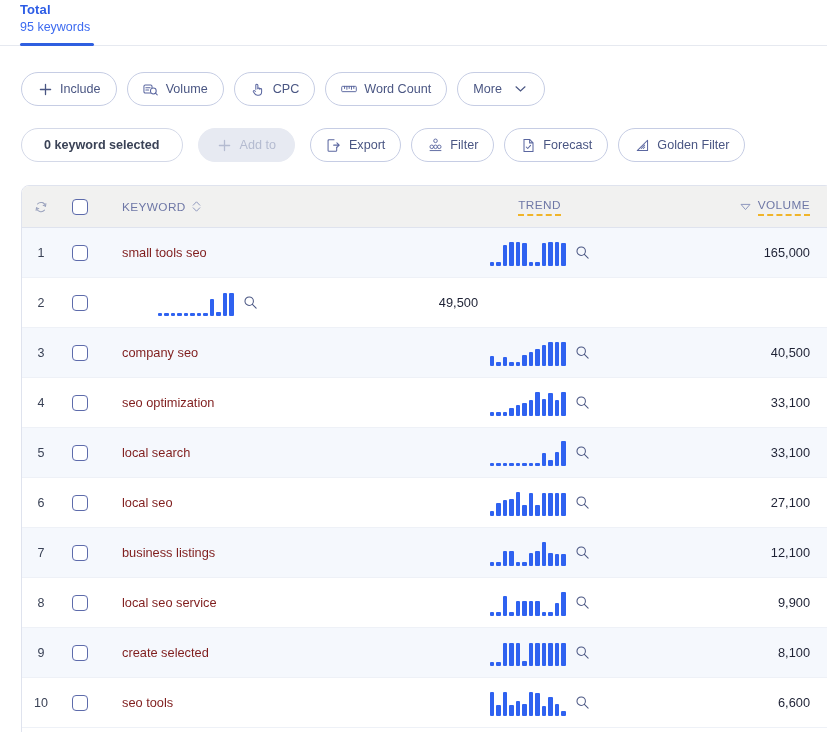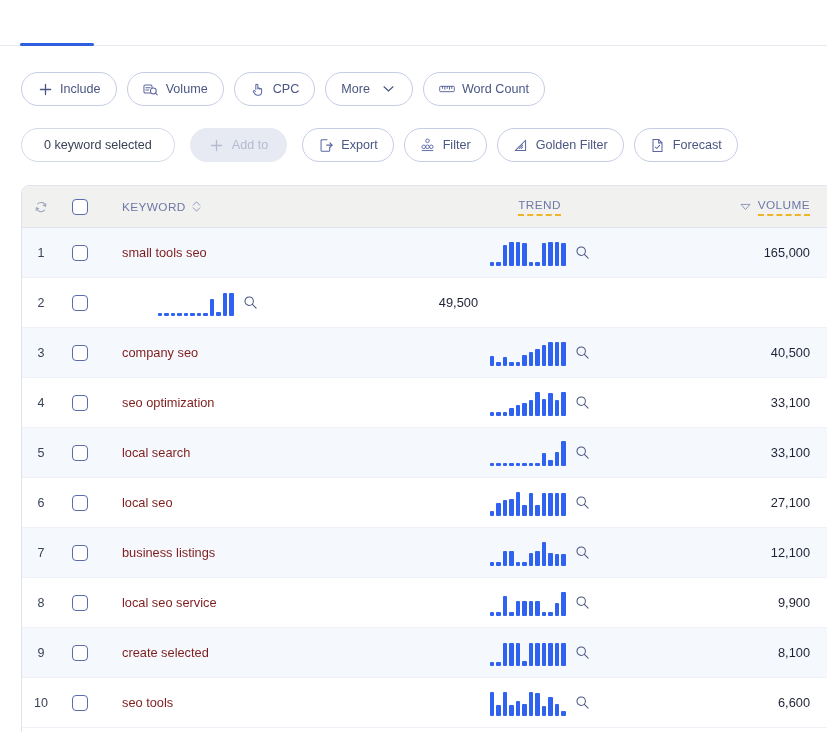--- a/index.html
+++ b/index.html
@@ -102,20 +102,24 @@
     display: block; flex: 1 1 auto; background: #2f62f0; border-radius: 1px;
     min-height: 3px;
   }
   .trend-cell { display: flex; align-items: center; gap: 9px; }
   .mag { width: 15px; height: 15px; flex: 0 0 15px; }
 </style>
 </head>
 <body>
 
 <div class="tabbar">
+  <div class="tab">
+    <div class="tab-title">Total</div>
+    <div class="tab-sub">95 keywords</div>
+  </div>
   <div class="baseline"></div>
   <div class="tab-underline"></div>
 </div>
 
 <div class="btnrow row1">
 
   <div class="pill">
     <span class="ico">
       <svg width="13" height="13" viewBox="0 0 13 13">
           <path d="M6.5 1.4v10.2M1.4 6.5h10.2" stroke="#4a5683" stroke-width="1.3" stroke-linecap="round"></path>
@@ -142,42 +146,42 @@
       <svg width="15" height="15" viewBox="0 0 16 16" fill="none" stroke="#5b67a0" stroke-width="1.1">
         <path d="M6.2 8.2V3.4a1.1 1.1 0 0 1 2.2 0v4.3"></path>
         <path d="M8.4 7.3a1 1 0 0 1 2 0v.8"></path>
         <path d="M10.4 7.9a1 1 0 0 1 2 0v2.6c0 2-1.4 3.6-3.4 3.6H8c-1.6 0-2.4-.7-3.1-1.8L3.6 10.3c-.4-.7.4-1.5 1.1-1.1l1.5 1"></path>
       </svg>
     </span>
     <span>CPC</span>
   </div>
 
   <div class="pill">
+    <span class="ico">
+      <svg width="16" height="14" viewBox="0 0 18 12" fill="none" stroke="#5b67a0" stroke-width="1.1">
+        <rect x="0.8" y="3" width="16.4" height="6" rx="1"></rect>
+        <path d="M4 3v2.4M6.6 3v3.4M9.2 3v2.4M11.8 3v3.4M14.4 3v2.4" stroke-linecap="round"></path>
+      </svg>
+    </span>
+    <span>Word Count</span>
+  </div>
+
+  <div class="pill">
     <span>More</span>
     <span class="ico chev">
       <svg width="11" height="8" viewBox="0 0 11 8">
           <path d="M1 1.8L5.5 6 10 1.8" stroke="#4a5683" stroke-width="1.2" fill="none" stroke-linecap="round"></path>
         </svg>
     </span>
   </div>
-
-  <div class="pill">
-    <span class="ico">
-      <svg width="16" height="14" viewBox="0 0 18 12" fill="none" stroke="#5b67a0" stroke-width="1.1">
-        <rect x="0.8" y="3" width="16.4" height="6" rx="1"></rect>
-        <path d="M4 3v2.4M6.6 3v3.4M9.2 3v2.4M11.8 3v3.4M14.4 3v2.4" stroke-linecap="round"></path>
-      </svg>
-    </span>
-    <span>Word Count</span>
-  </div>
 </div>
 
 <div class="btnrow row2">
 
-  <div class="pill plain" style="padding:0 22px;">
+  <div class="pill plain" style="padding:0 22px;font-weight:bold;">
     <span>0 keyword selected</span>
   </div>
 
   <div class="pill disabled" style="margin-left:5px;padding:0 18px;">
     <span class="ico">
       <svg width="13" height="13" viewBox="0 0 13 13">
           <path d="M6.5 1.4v10.2M1.4 6.5h10.2" stroke="#b4bbd0" stroke-width="1.3" stroke-linecap="round"></path>
         </svg>
     </span>
     <span>Add to</span>
@@ -202,36 +206,36 @@
         <circle cx="8" cy="9.4" r="1.9"></circle>
         <path d="M2.2 13.4h11.6" stroke-linecap="round"></path>
       </svg>
     </span>
     <span>Filter</span>
   </div>
 
   <div class="pill">
     <span class="ico">
       <svg width="15" height="15" viewBox="0 0 16 16" fill="none" stroke="#5b67a0" stroke-width="1.1">
-        <path d="M2.4 13.4L13.4 2.4v11z" stroke-linejoin="round"></path>
-        <path d="M6.6 11.2l3.6-3.6M8.8 11.2l1.6-1.6" stroke-linecap="round"></path>
-      </svg>
-    </span>
-    <span>Golden Filter</span>
-  </div>
-
-  <div class="pill">
-    <span class="ico">
-      <svg width="15" height="15" viewBox="0 0 16 16" fill="none" stroke="#5b67a0" stroke-width="1.1">
         <path d="M3.2 1.6h6.1l3.5 3.5v9.3H3.2z"></path>
         <path d="M9.2 1.7v3.5h3.5"></path>
         <path d="M5.6 9.6l1.6 1.6 3-3.4" stroke-linecap="round" stroke-linejoin="round"></path>
       </svg>
     </span>
     <span>Forecast</span>
+  </div>
+
+  <div class="pill">
+    <span class="ico">
+      <svg width="15" height="15" viewBox="0 0 16 16" fill="none" stroke="#5b67a0" stroke-width="1.1">
+        <path d="M2.4 13.4L13.4 2.4v11z" stroke-linejoin="round"></path>
+        <path d="M6.6 11.2l3.6-3.6M8.8 11.2l1.6-1.6" stroke-linecap="round"></path>
+      </svg>
+    </span>
+    <span>Golden Filter</span>
   </div>
 </div>
 
 <div class="table-wrap">
 
   <div class="thead">
     <div class="col-refresh">
       <svg width="14" height="14" viewBox="0 0 16 16" fill="none" stroke="#9aa2bd" stroke-width="1.15">
         <path d="M13.1 7.2A5.2 5.2 0 0 0 4 4.6" stroke-linecap="round"></path>
         <path d="M2.9 8.8A5.2 5.2 0 0 0 12 11.5" stroke-linecap="round"></path>

